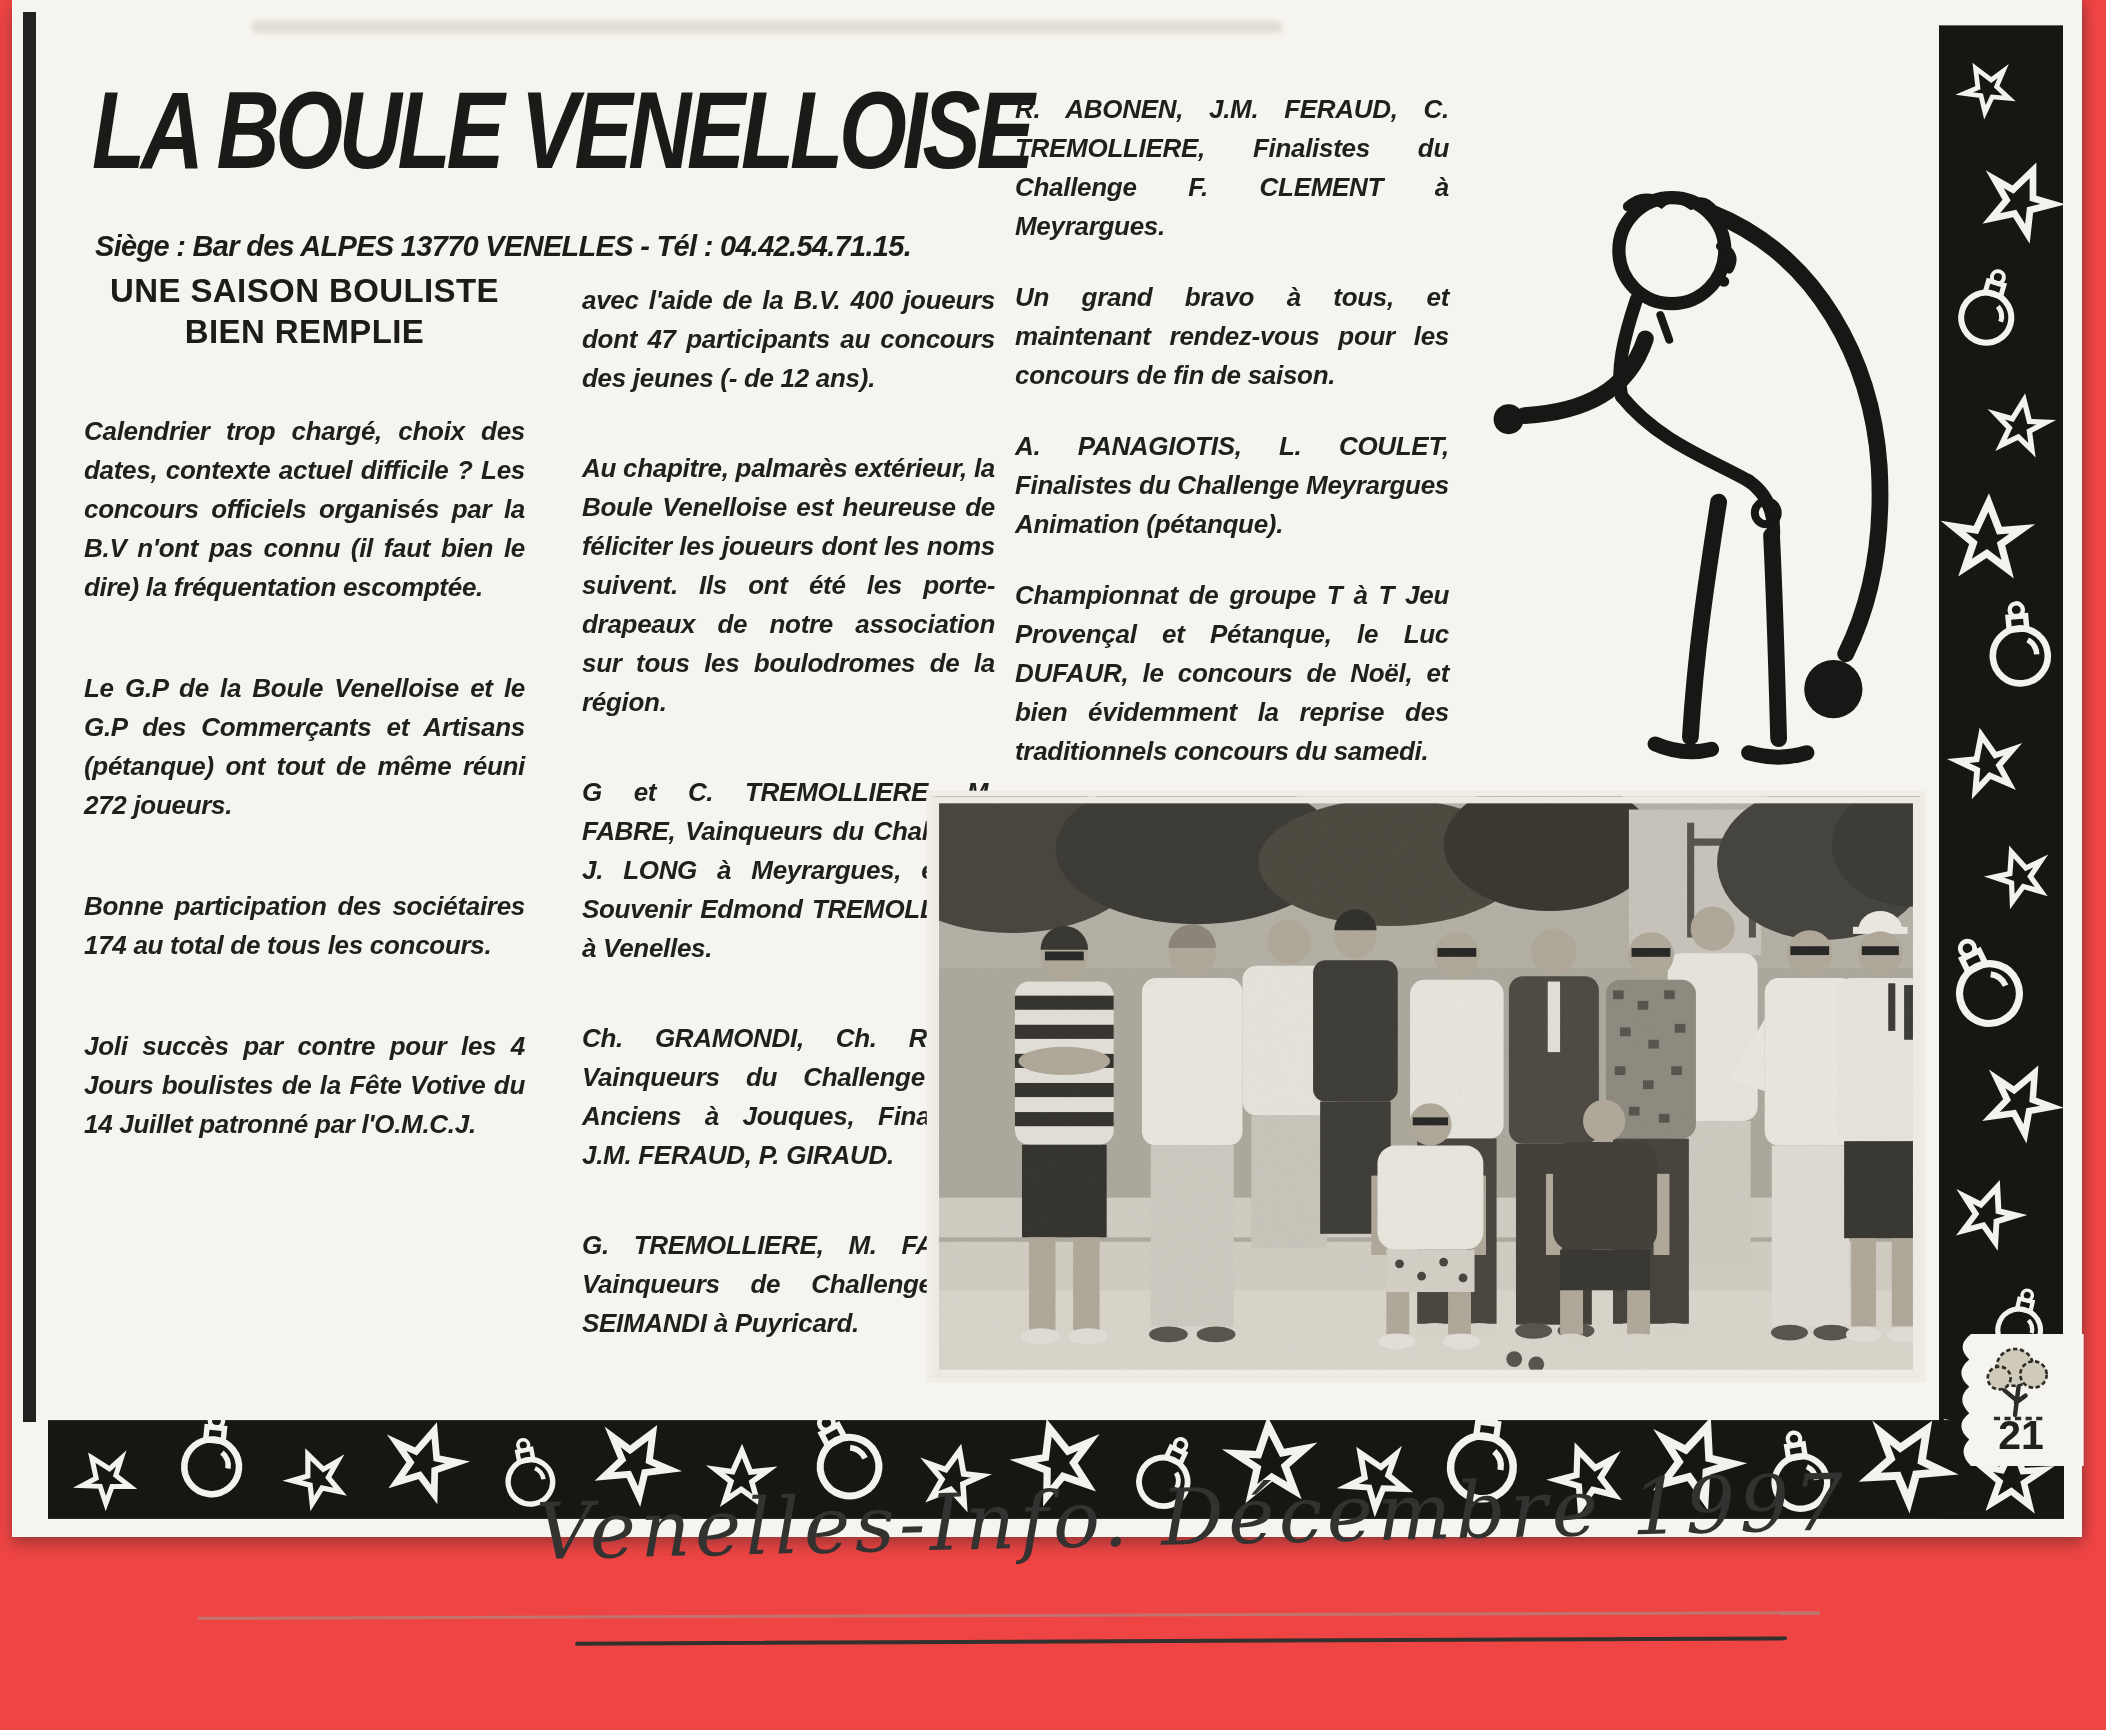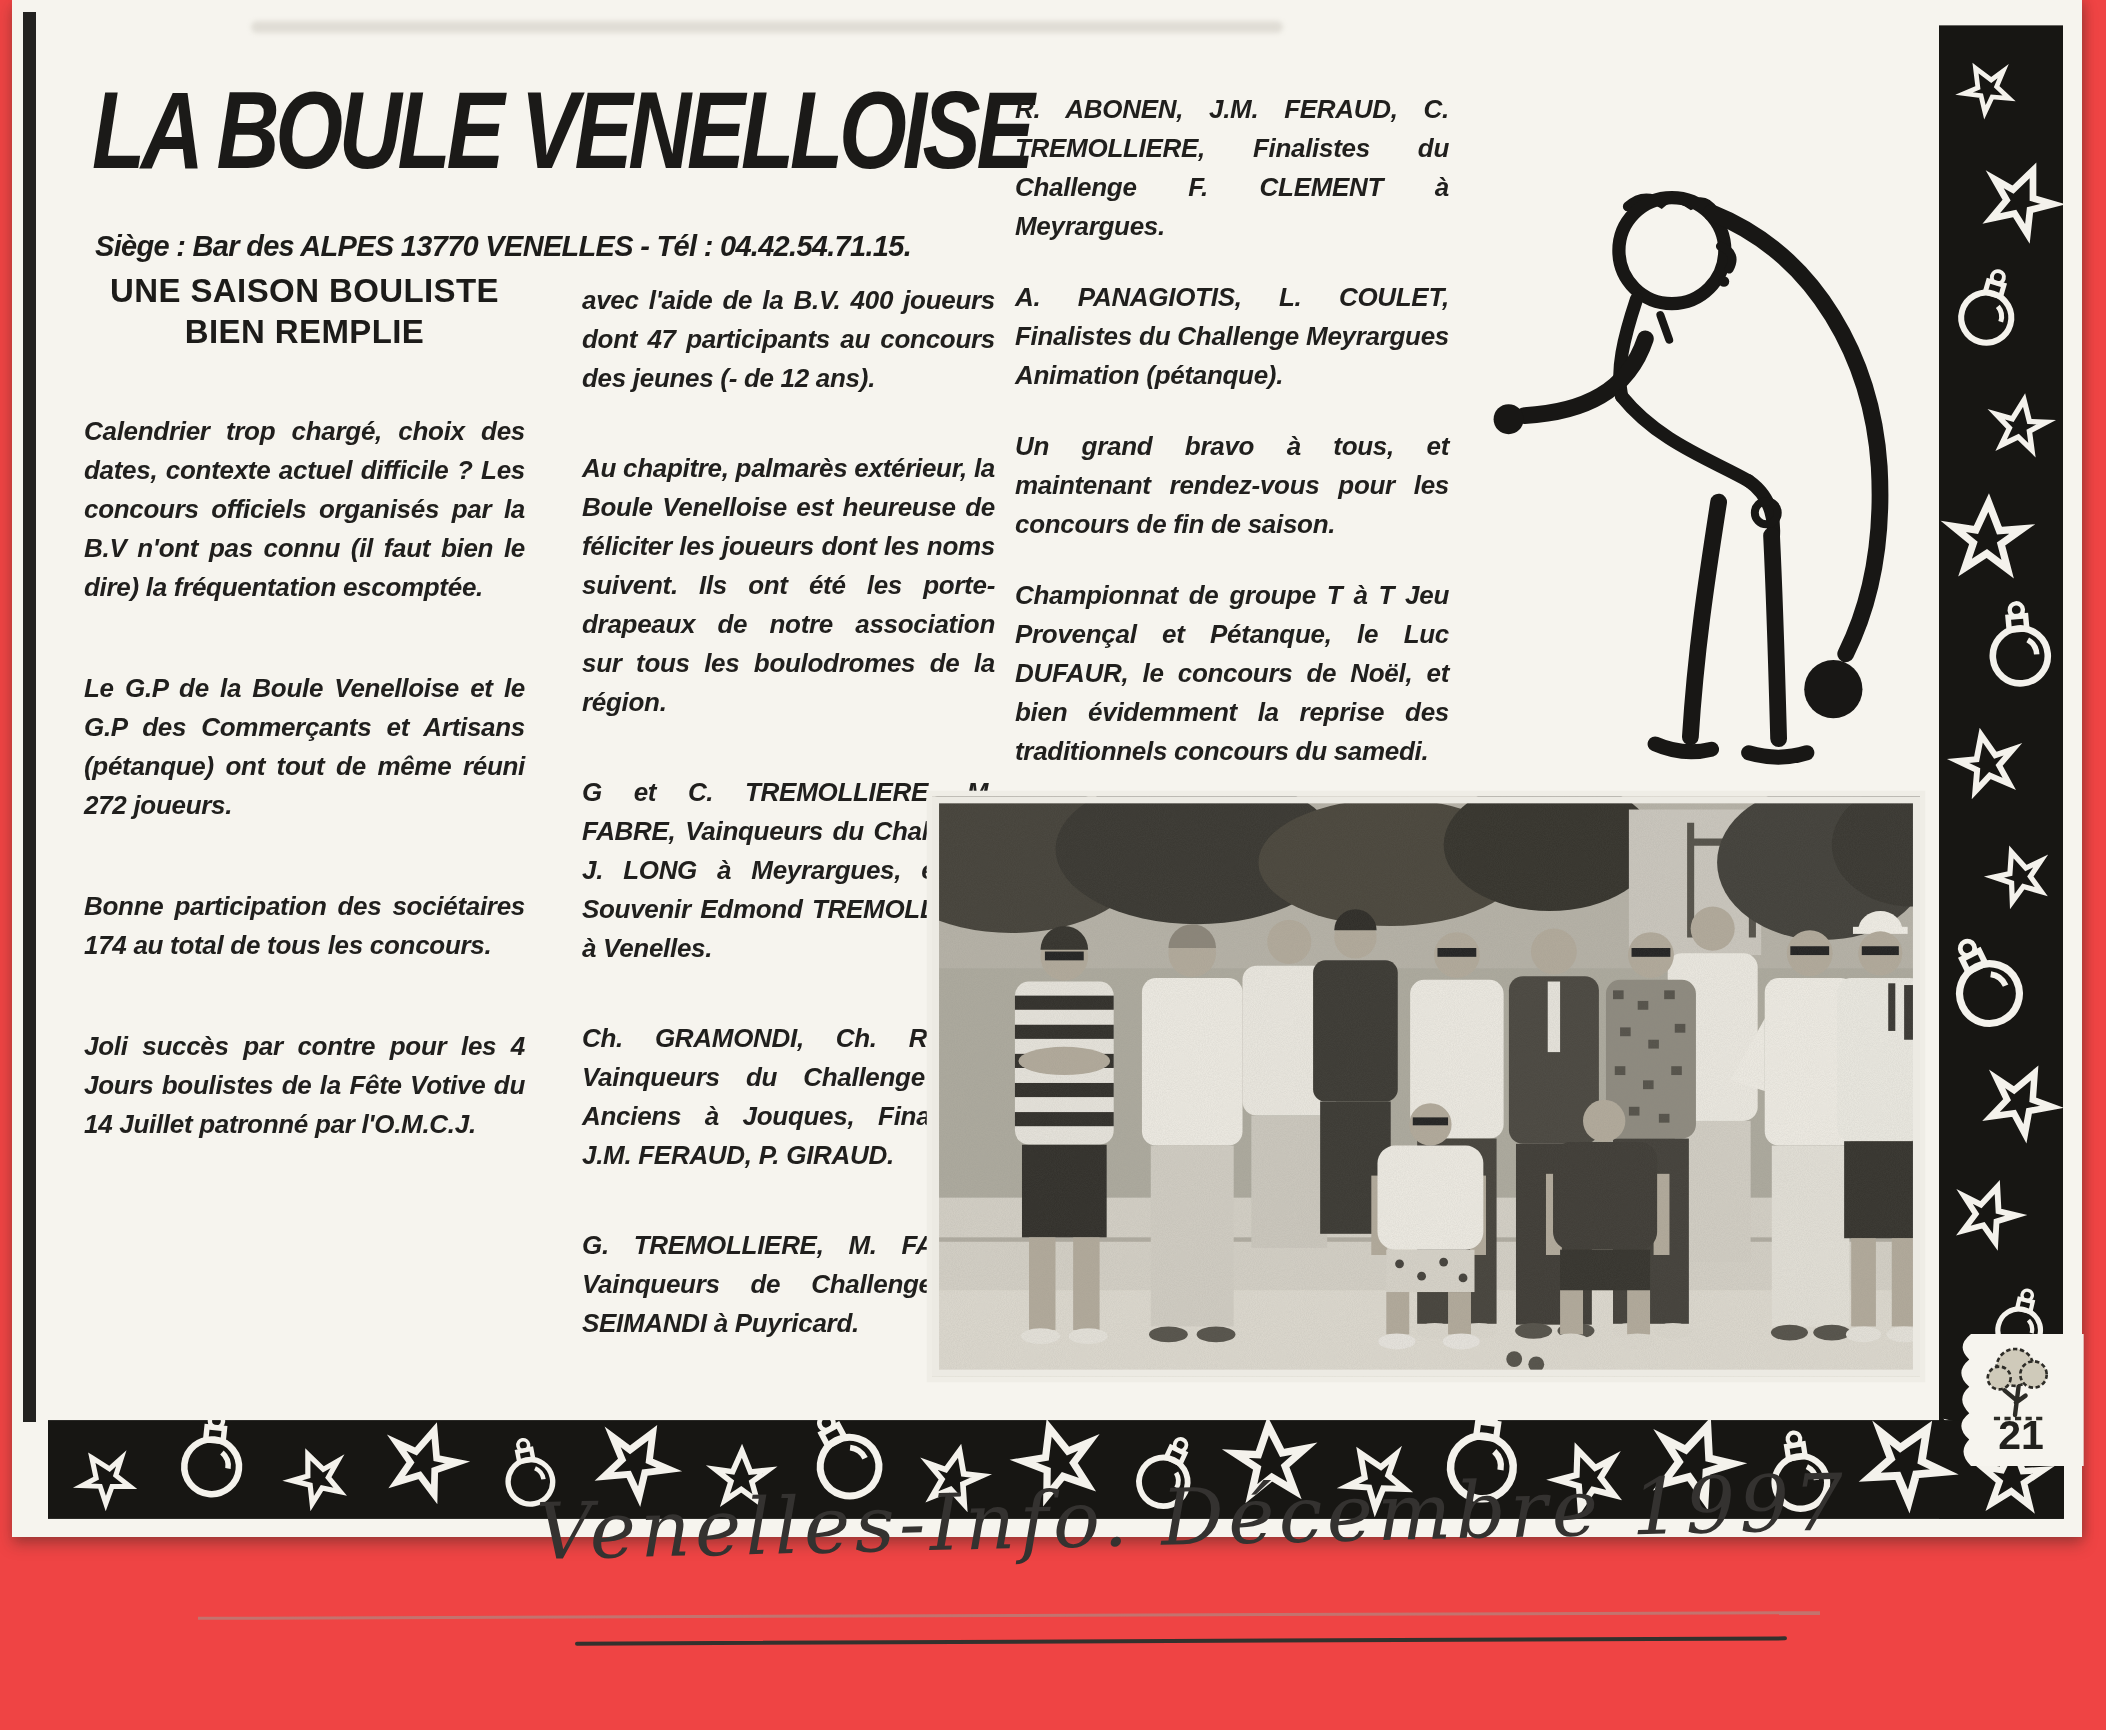--- a/index.html
+++ b/index.html
@@ -67,22 +67,22 @@
   <div class="col col2">
     <p>avec l'aide de la B.V. 400 joueurs dont 47 participants au concours des jeunes (- de 12 ans).</p>
     <p>Au chapitre, palmarès extérieur, la Boule Venelloise est heureuse de féliciter les joueurs dont les noms suivent. Ils ont été les porte-drapeaux de notre association sur tous les boulodromes de la région.</p>
     <p>G et C. TREMOLLIERE, M. FABRE, Vainqueurs du Challenge J. LONG à Meyrargues, et du Souvenir Edmond TREMOLLIERE à Venelles.</p>
     <p>Ch. GRAMONDI, Ch. RIGAL, Vainqueurs du Challenge des Anciens à Jouques, Finalistes J.M. FERAUD, P. GIRAUD.</p>
     <p>G. TREMOLLIERE, M. FABRE, Vainqueurs de Challenge, A. SEIMANDI à Puyricard.</p>
   </div>
 
   <div class="col col3">
     <p>R. ABONEN, J.M. FERAUD, C. TREMOLLIERE, Finalistes du Challenge F. CLEMENT à Meyrargues.</p>
+    <p>Un grand bravo à tous, et maintenant rendez-vous pour les concours de fin de saison.</p>
     <p>A. PANAGIOTIS, L. COULET, Finalistes du Challenge Meyrargues Animation (pétanque).</p>
-    <p>Un grand bravo à tous, et maintenant rendez-vous pour les concours de fin de saison.</p>
     <p>Championnat de groupe T à T Jeu Provençal et Pétanque, le Luc DUFAUR, le concours de Noël, et bien évidemment la reprise des traditionnels concours du samedi.</p>
   </div>
 
   <div class="illustration">
     <svg viewBox="0 0 570 780" width="503" height="690" aria-hidden="true">
       <g fill="none" stroke="#181715" stroke-linecap="round">
         <path d="M215,105 q18,-16 38,-4 q14,-12 34,2 q16,-8 26,8" stroke-width="11"></path>
         <circle cx="265" cy="155" r="60" stroke-width="15"></circle>
         <path d="M320,150 q20,8 10,26" stroke-width="10"></path>
         <circle cx="324" cy="190" r="6" fill="#181715" stroke="none"></circle>

